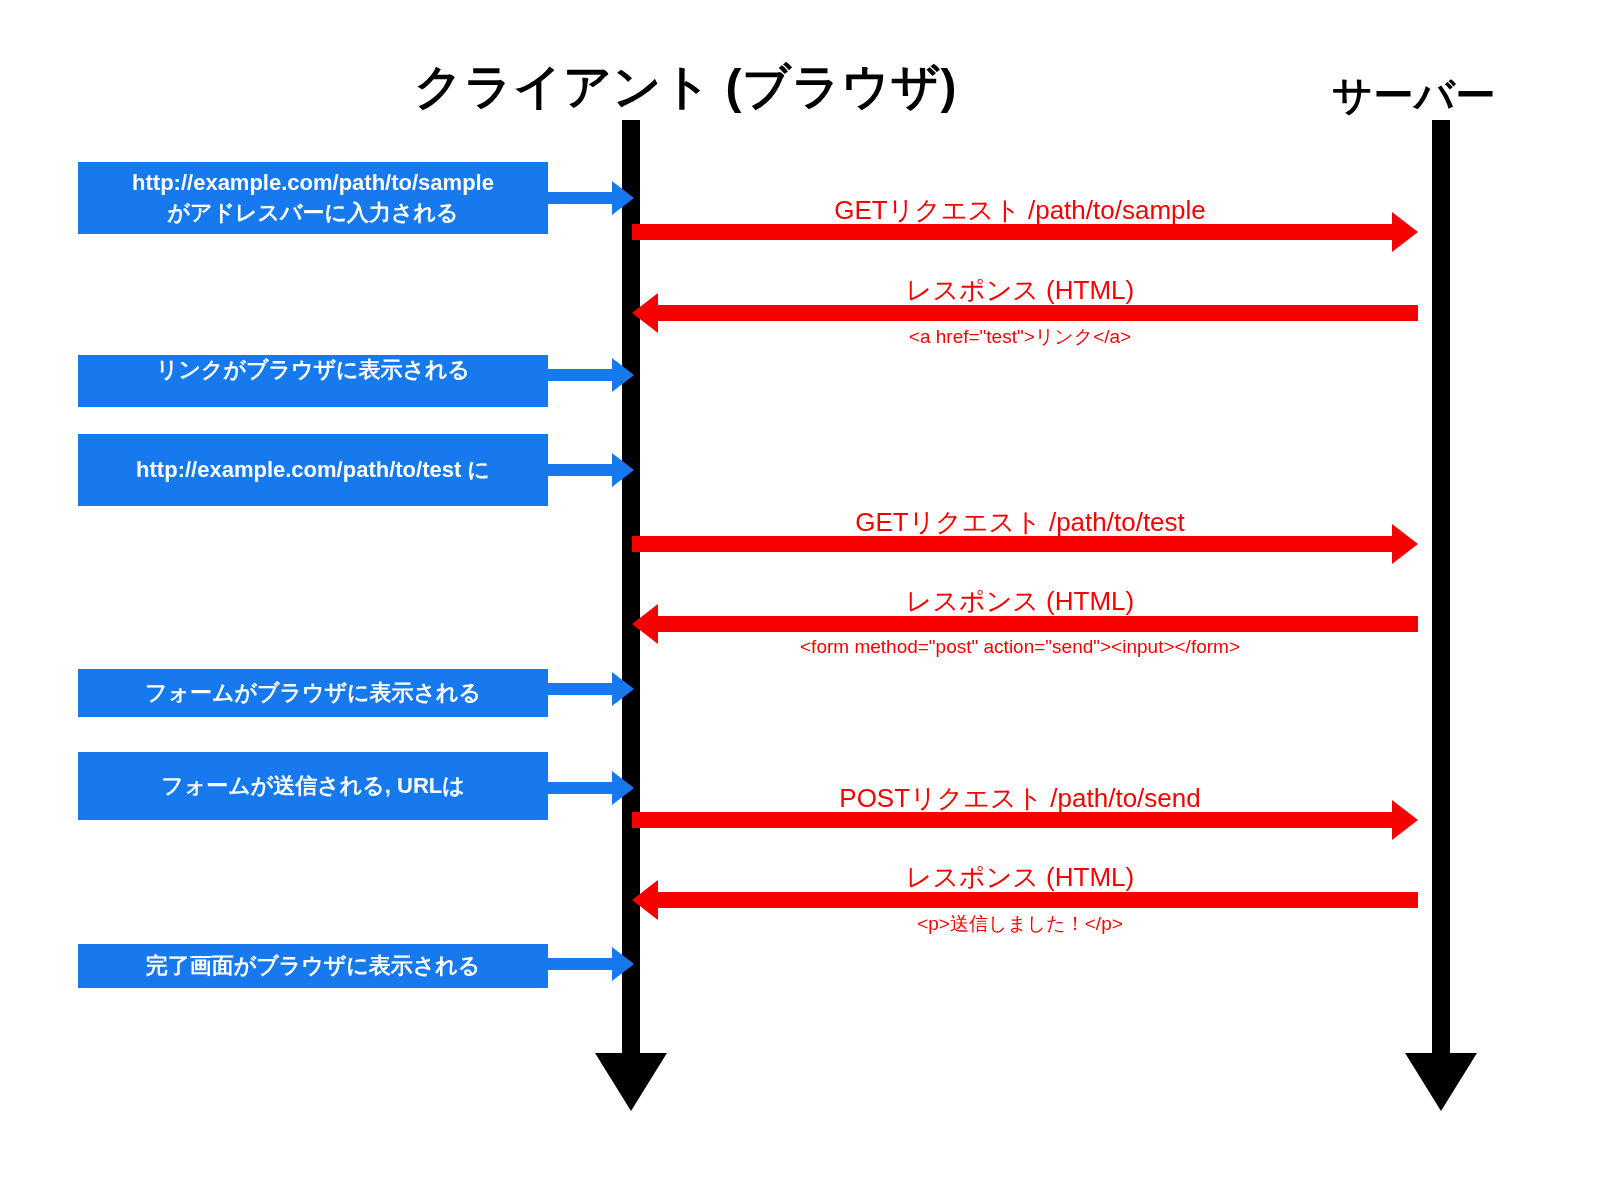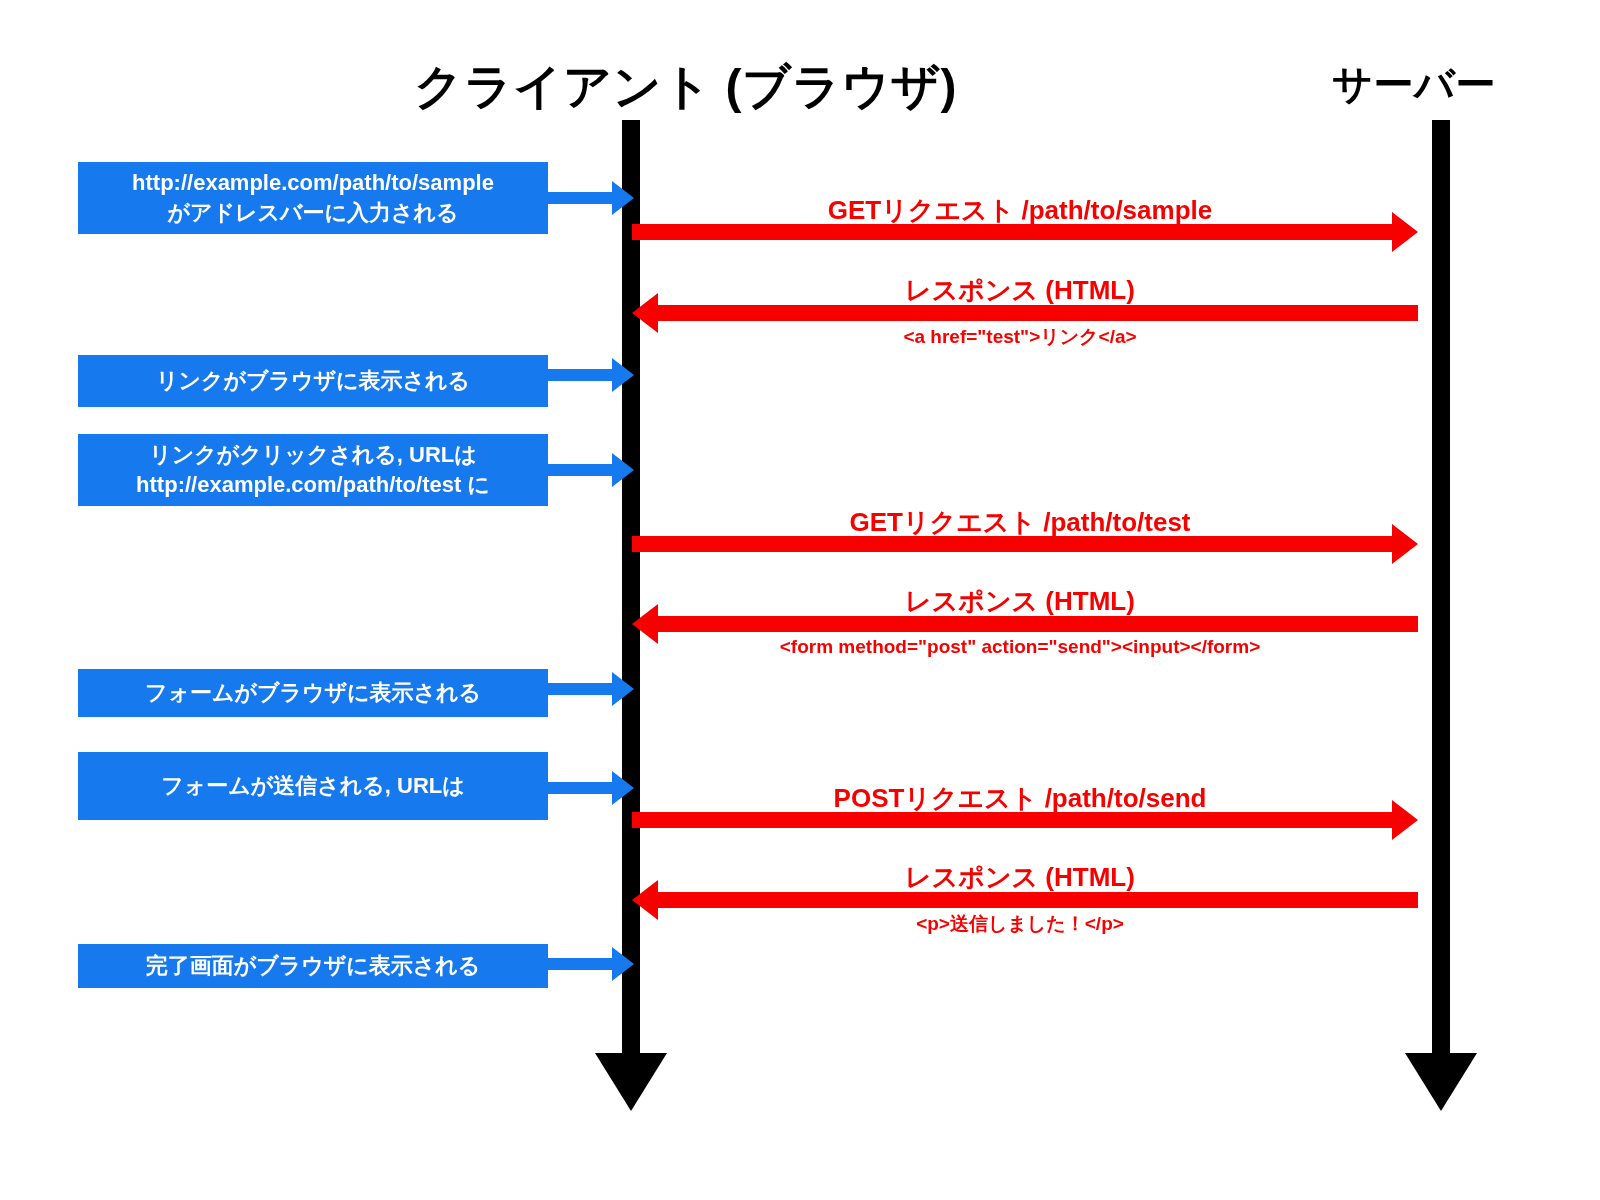--- a/index.html
+++ b/index.html
@@ -13,21 +13,21 @@
 
   
   .actor-label{
     position:absolute;
     font-weight:bold;
     color:#000000;
     white-space:nowrap;
     letter-spacing:0.5px;
   }
   .actor-client{left:414px;top:55px;font-size:48px;}
-  .actor-server{left:1332px;top:57px;font-size:40px;}
+  .actor-server{left:1332px;top:68px;font-size:40px;}
 
   
   .lifeline{
     position:absolute;
     width:18px;
     background:#000000;
   }
   .lifeline-client{left:622px;top:120px;height:935px;}
   .lifeline-server{left:1432px;top:120px;height:935px;}
   .lifeline-head{
@@ -95,21 +95,21 @@
     width:0;height:0;
     border-top:20px solid transparent;
     border-bottom:20px solid transparent;
     border-right:26px solid #F60000;
   }
 
   
   .msg-label{
     position:absolute;
     color:#F60000;
-    font-weight:bold;
+    font-weight:normal;
     text-align:center;
     white-space:nowrap;
     transform:translateX(-50%);
   }
   .msg-label.primary{font-size:26px;}
   .msg-label.snippet{font-size:19px;}
 </style>
 </head>
 <body>
 
@@ -138,30 +138,29 @@
       <div class="head-right"></div>
   </div>
 
   <div class="msg-label primary" style="left:1020px;top:273px;">レスポンス (HTML)</div>
   <div class="red-arrow" style="left:632px;top:293px;width:786px;">
     <div class="head-left"></div>
       <div class="shaft" style="left:26px;width:760px;"></div>
   </div>
   <div class="msg-label snippet" style="left:1020px;top:324px;">&lt;a href="test"&gt;リンク&lt;/a&gt;</div>
 
-  <div class="note" style="left:78px;top:355px;width:470px;height:52px;">
+  <div class="note" style="left:78px;top:355px;width:470px;height:52px;justify-content:flex-end;">
     <span class="note-line">リンクがブラウザに表示される</span>
   </div>
   <div class="blue-arrow" style="left:548px;top:358px;width:86px;">
     <div class="shaft" style="width:66px;"></div>
       <div class="head"></div>
   </div>
 
   <div class="note" style="left:78px;top:434px;width:470px;height:72px;">
-    <span class="note-line">リンクがクリックされる, URLは</span>
     <span class="note-line">http://example.com/path/to/test に</span>
   </div>
   <div class="blue-arrow" style="left:548px;top:453px;width:86px;">
     <div class="shaft" style="width:66px;"></div>
       <div class="head"></div>
   </div>
 
   <div class="msg-label primary" style="left:1020px;top:505px;">GETリクエスト /path/to/test</div>
   <div class="red-arrow" style="left:632px;top:524px;width:786px;">
     <div class="shaft" style="left:0;width:760px;"></div>

